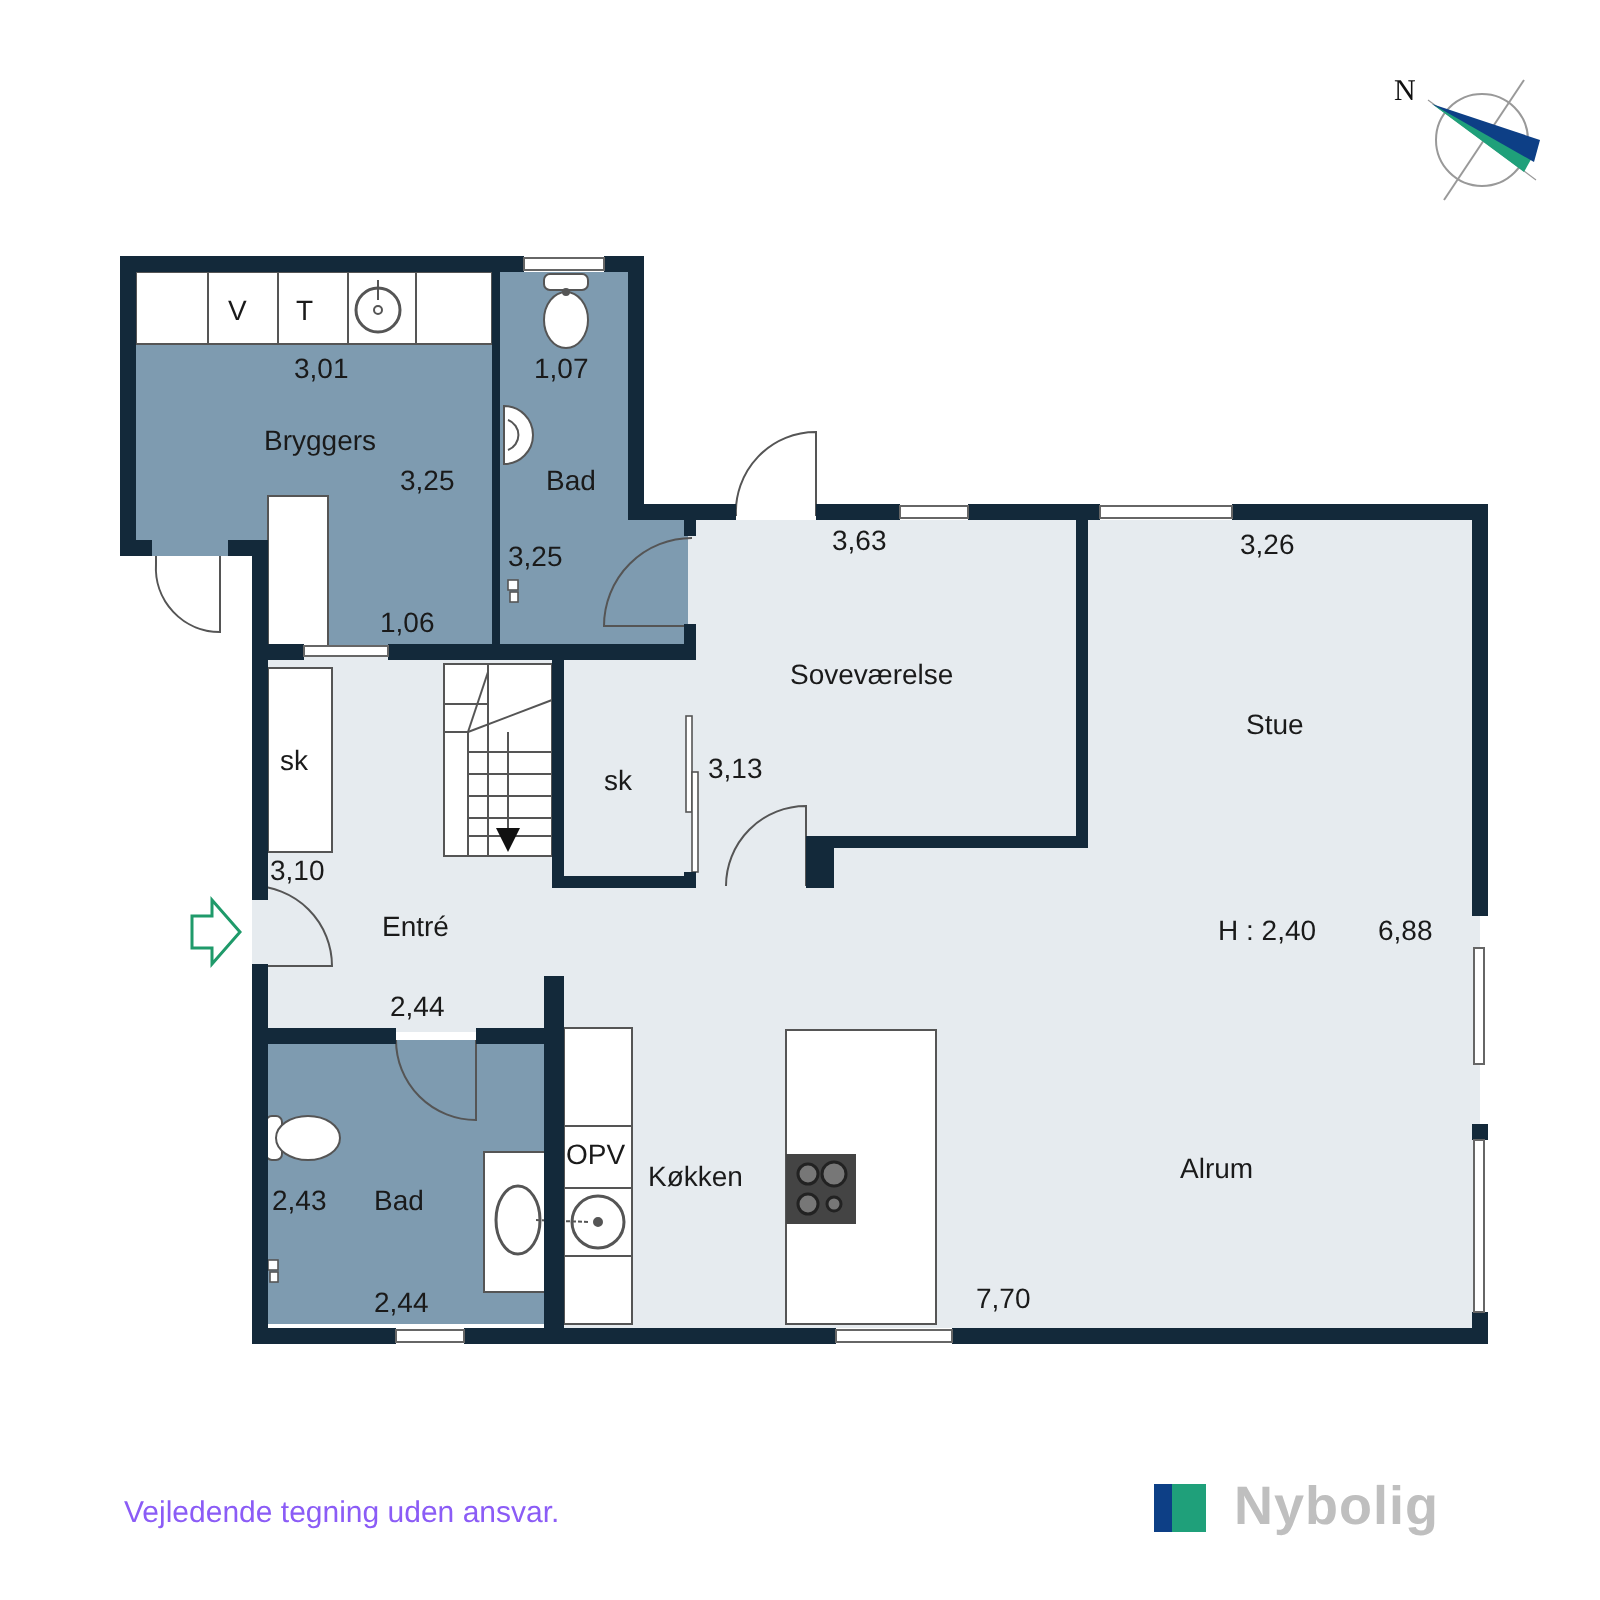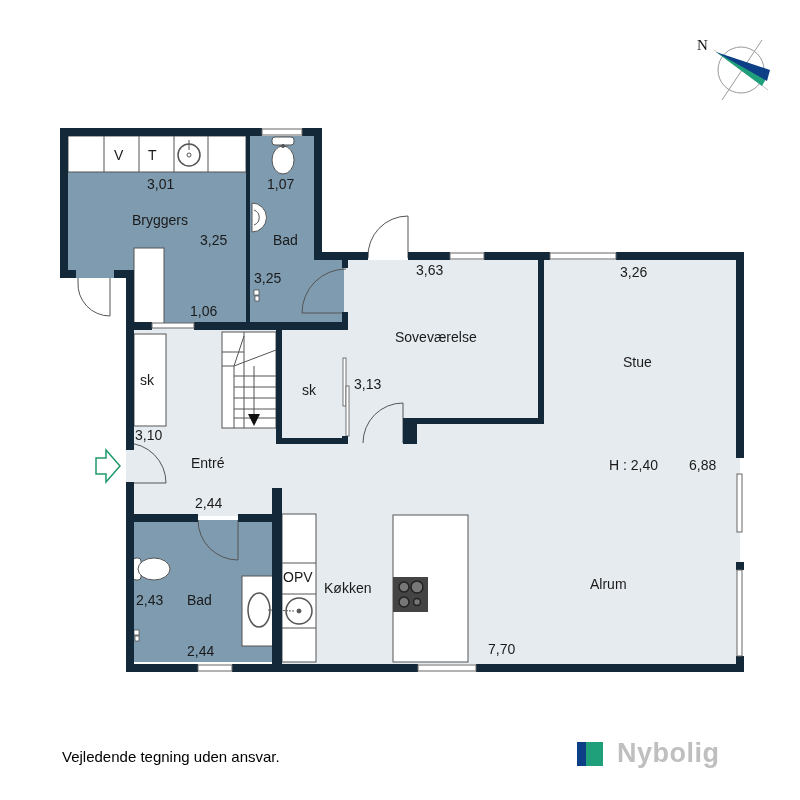--- a/index.html
+++ b/index.html
@@ -1,19 +1,19 @@
 <!DOCTYPE html>
 <html><head>
 <meta charset="utf-8">
 <style>
   html, body { margin: 0; padding: 0; background: #ffffff; }
   body { width: 800px; height: 800px; position: relative; overflow: hidden; font-family: "Liberation Sans", sans-serif; }
   svg { position: absolute; left: 0; top: 0; }
   .lbl { font-family: "Liberation Sans", sans-serif; font-size: 14px; fill: #1a1a1a; }
-  .disclaimer { position: absolute; left: 62px; top: 748px; font-size: 15px; color: #000000; font-family: "Liberation Sans", sans-serif; }
+  .disclaimer { position: absolute; left: 62px; top: 748px; font-size: 15px; color: #8b5cf6; font-family: "Liberation Sans", sans-serif; }
   .brand { position: absolute; left: 577px; top: 738px; display: flex; align-items: center; }
   .brand-mark { width: 26px; height: 24px; display: flex; }
   .brand-mark .b1 { width: 9px; height: 24px; }
   .brand-mark .b2 { width: 17px; height: 24px; }
   .brand-name { margin-left: 14px; font-size: 27px; font-weight: bold; color: #bfbfbf; letter-spacing: 0.5px; font-family: "Liberation Sans", sans-serif; text-align: right; }
 </style>
 </head>
 <body>
 
 <svg width="800" height="800" viewBox="0 0 800 800">

